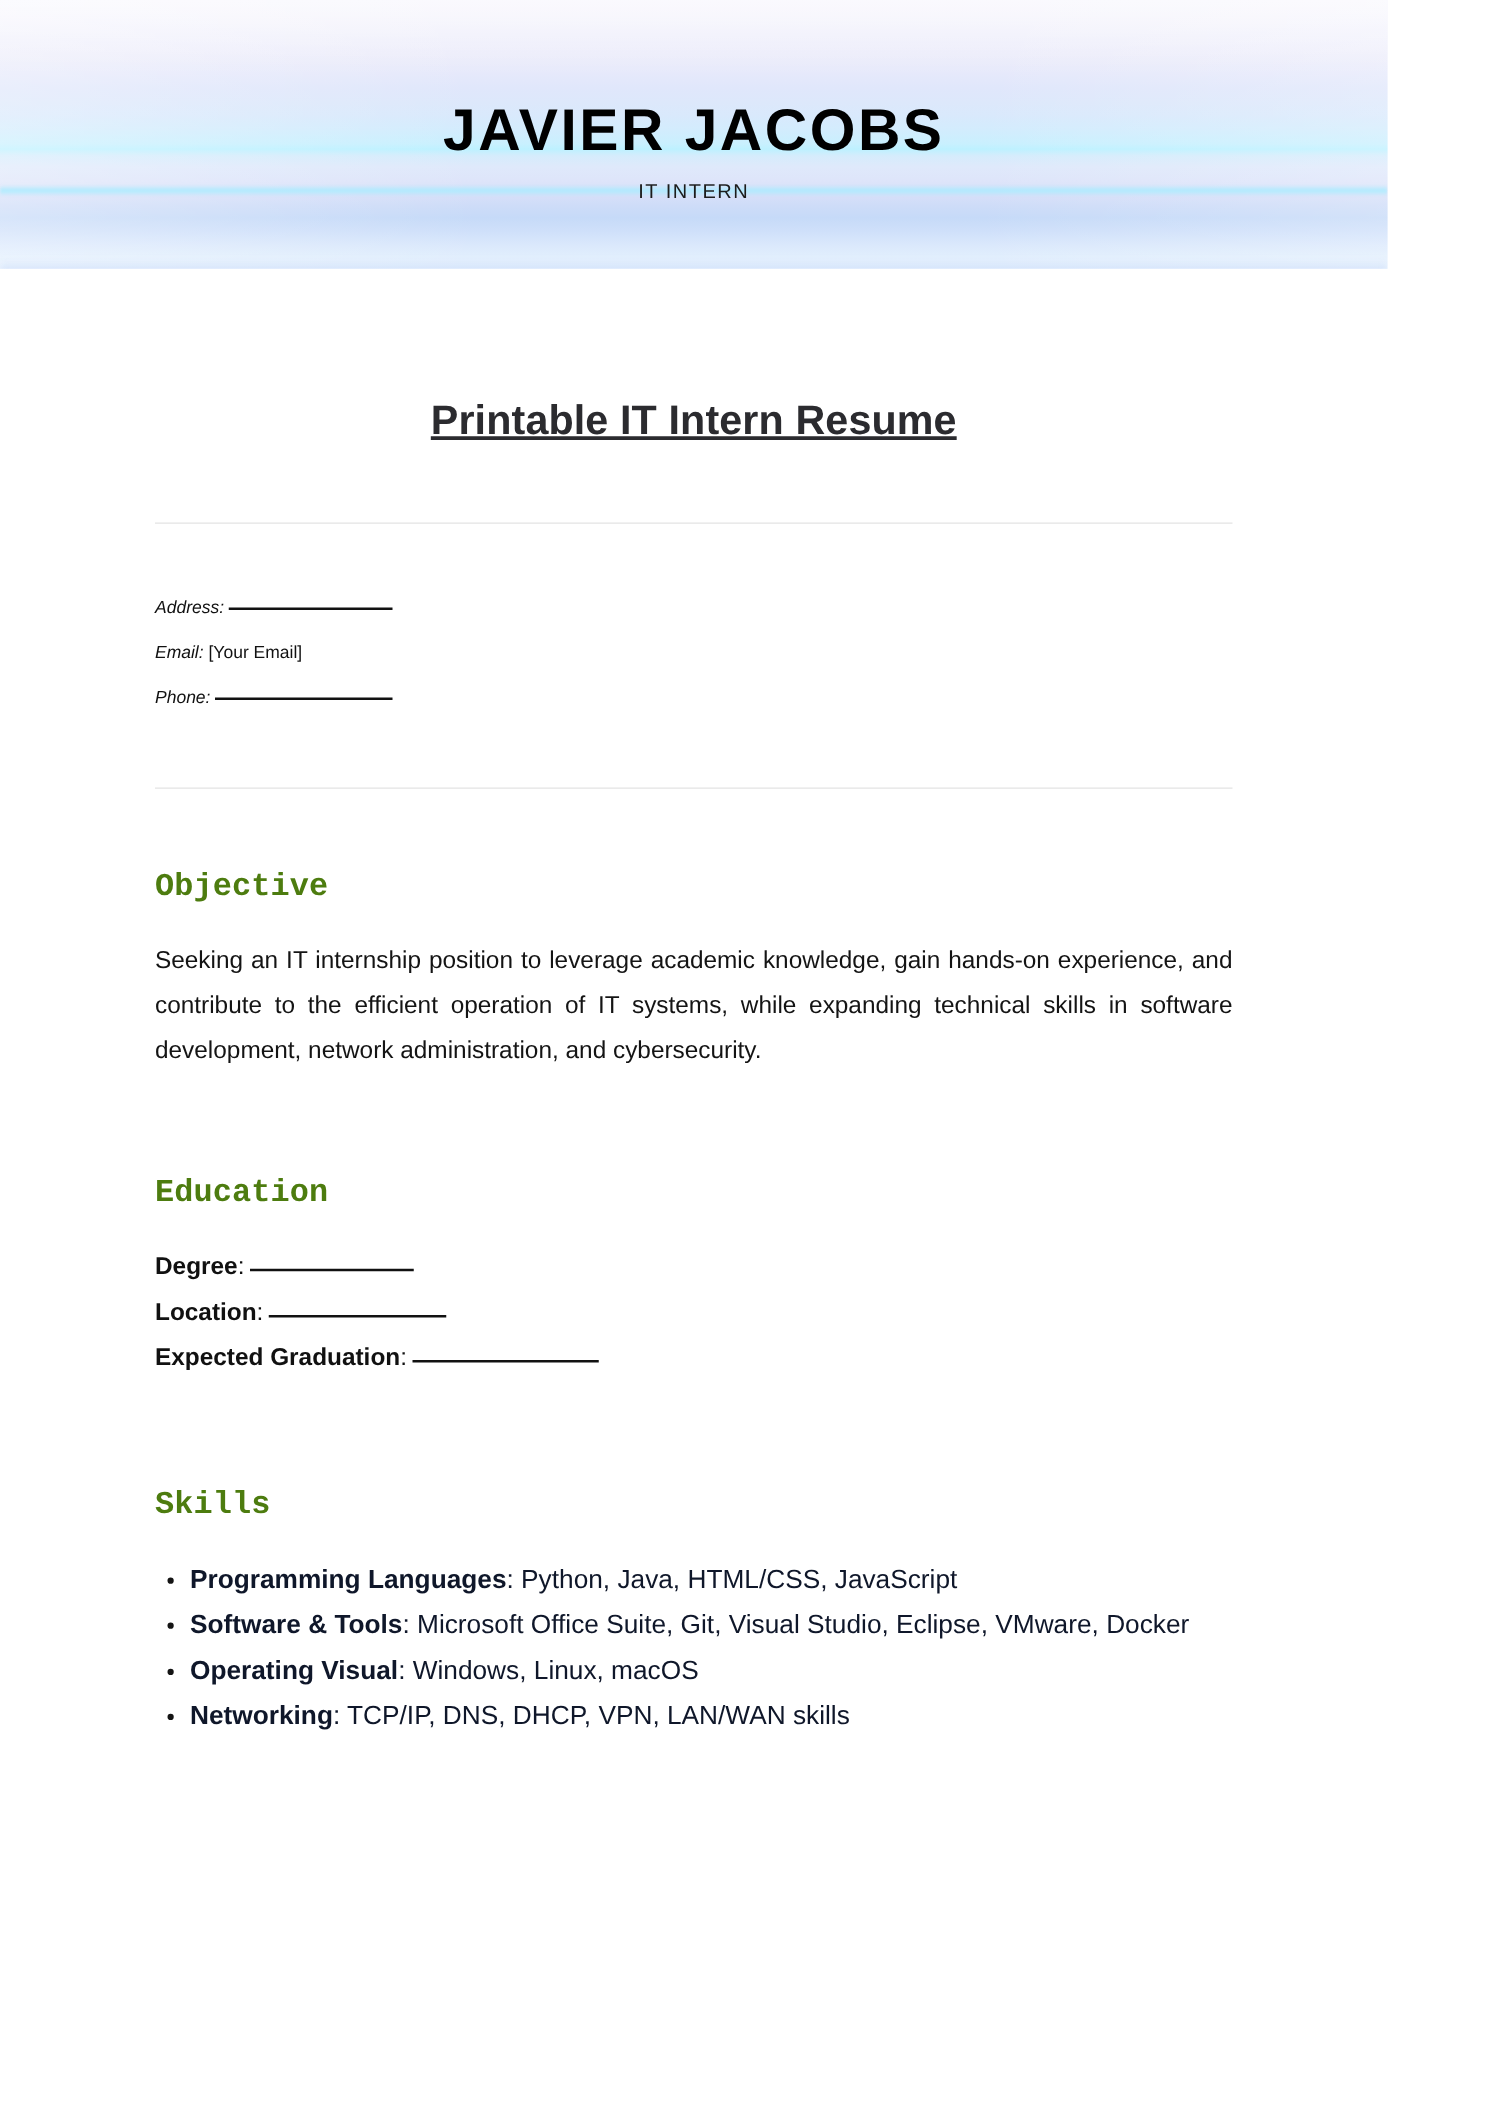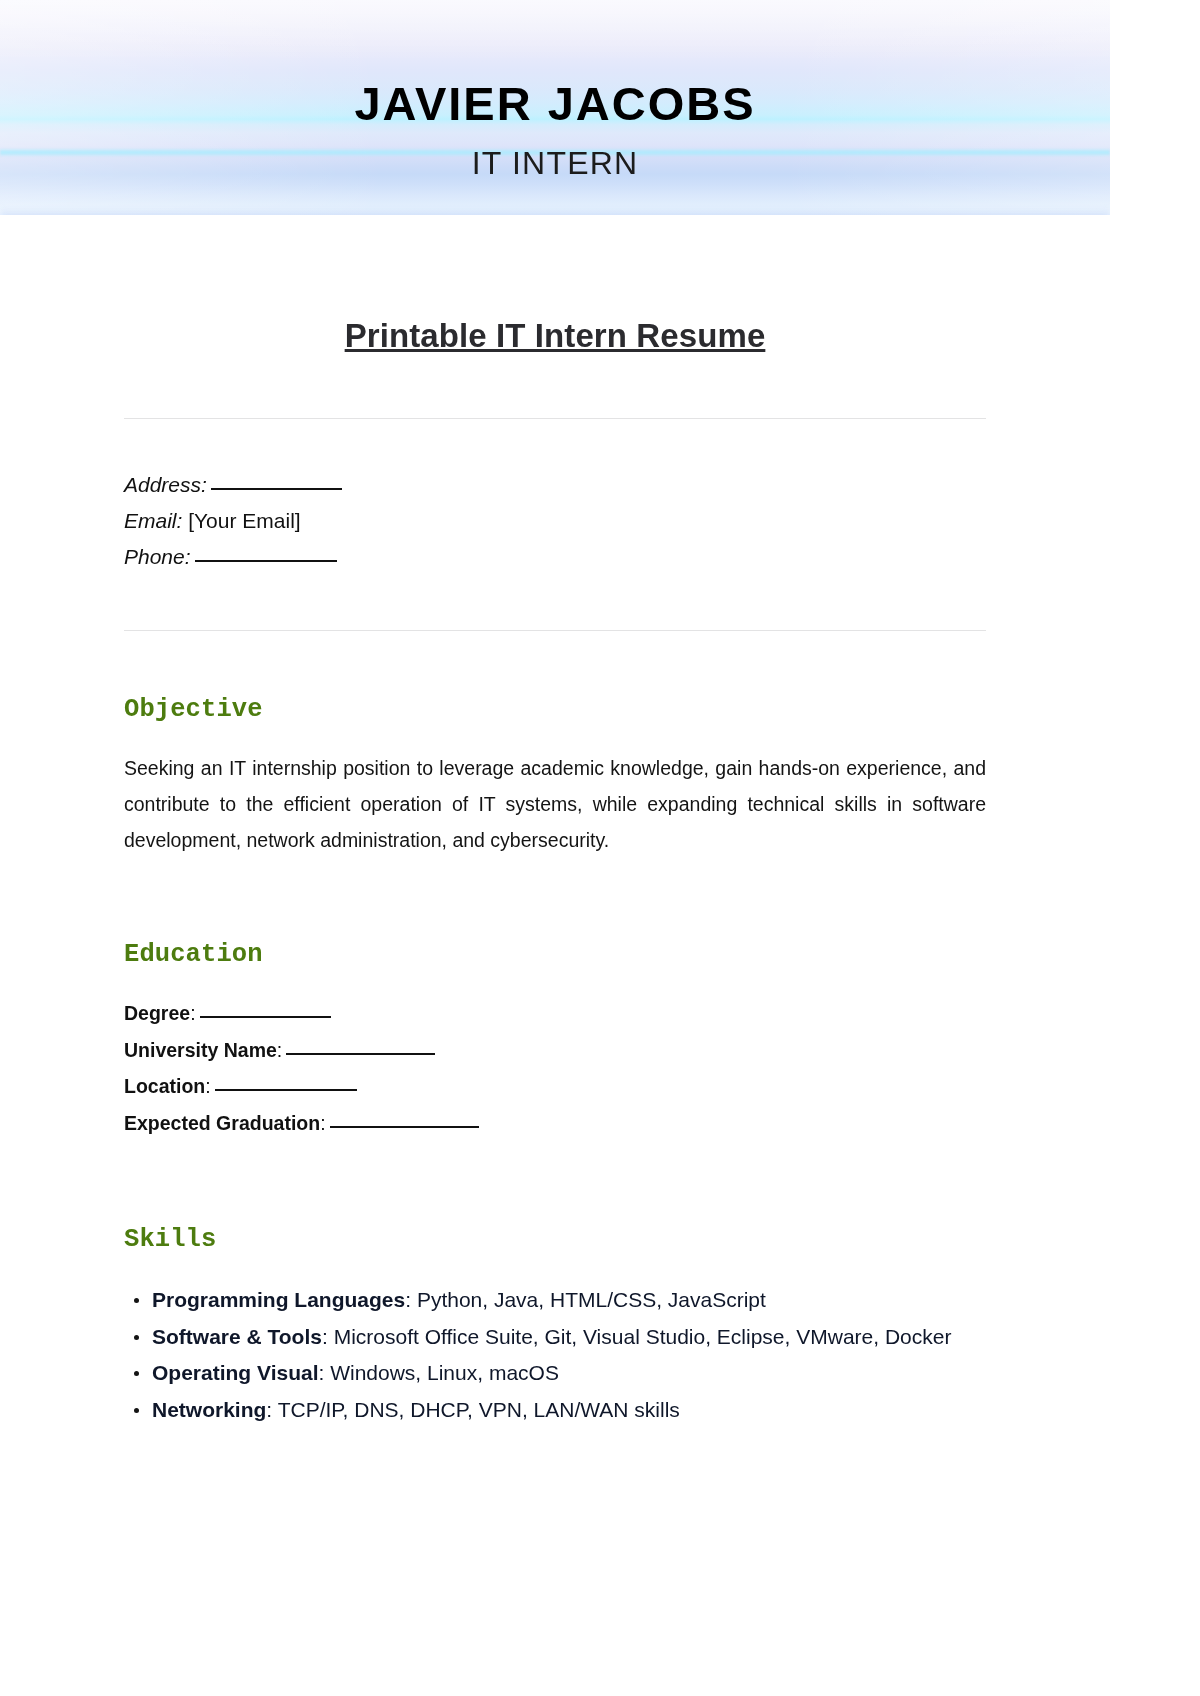--- a/index.html
+++ b/index.html
@@ -86,21 +86,21 @@
     font-family: "Liberation Sans", sans-serif;
     font-size: 47px;
     font-weight: 700;
     letter-spacing: 2.0px;
     color: #000000;
     line-height: 1.1;
     margin: 0;
   }
   .person-role {
     font-family: "Liberation Sans", sans-serif;
-    font-size: 32px;
+    font-size: 16px;
     font-weight: 400;
     letter-spacing: 1.2px;
     color: #1c1c1c;
     margin: 14px 0 0 0;
     line-height: 1.2;
   }
 
   
   .doc {
     width: 1110px;
@@ -123,21 +123,21 @@
     background: #e3e3e4;
     border: 0;
     margin: 63px 0 0 0;
   }
   .rule.second { margin: 55px 0 0 0; }
 
   .contact-block {
     margin-top: 48px;
   }
   .contact-line {
-    font-size: 21px;
+    font-size: 14px;
     line-height: 36px;
     color: #111111;
     white-space: nowrap;
   }
   .contact-label {
     font-style: italic;
     font-weight: 400;
   }
   .contact-value-bold {
     font-weight: 400;
@@ -254,23 +254,20 @@
       <p class="section-body">Seeking an IT internship position to leverage academic knowledge, gain hands-on experience, and contribute to the efficient operation of IT systems, while expanding technical skills in software development, network administration, and cybersecurity.</p>
     </div>
 
     <div class="section education">
       <h3 class="section-heading">Education</h3>
       <div class="field-list">
         <div class="field-line">
           <span class="field-label">Degree</span><span class="field-colon">:</span><span class="blank w130"></span>
         </div>
         <div class="field-line">
-          <span class="field-label">University Name</span><span class="field-colon">:</span><span class="blank w148"></span>
-        </div>
-        <div class="field-line">
           <span class="field-label">Location</span><span class="field-colon">:</span><span class="blank w140"></span>
         </div>
         <div class="field-line">
           <span class="field-label">Expected Graduation</span><span class="field-colon">:</span><span class="blank w148"></span>
         </div>
       </div>
     </div>
 
     <div class="section skills">
       <h3 class="section-heading">Skills</h3>

